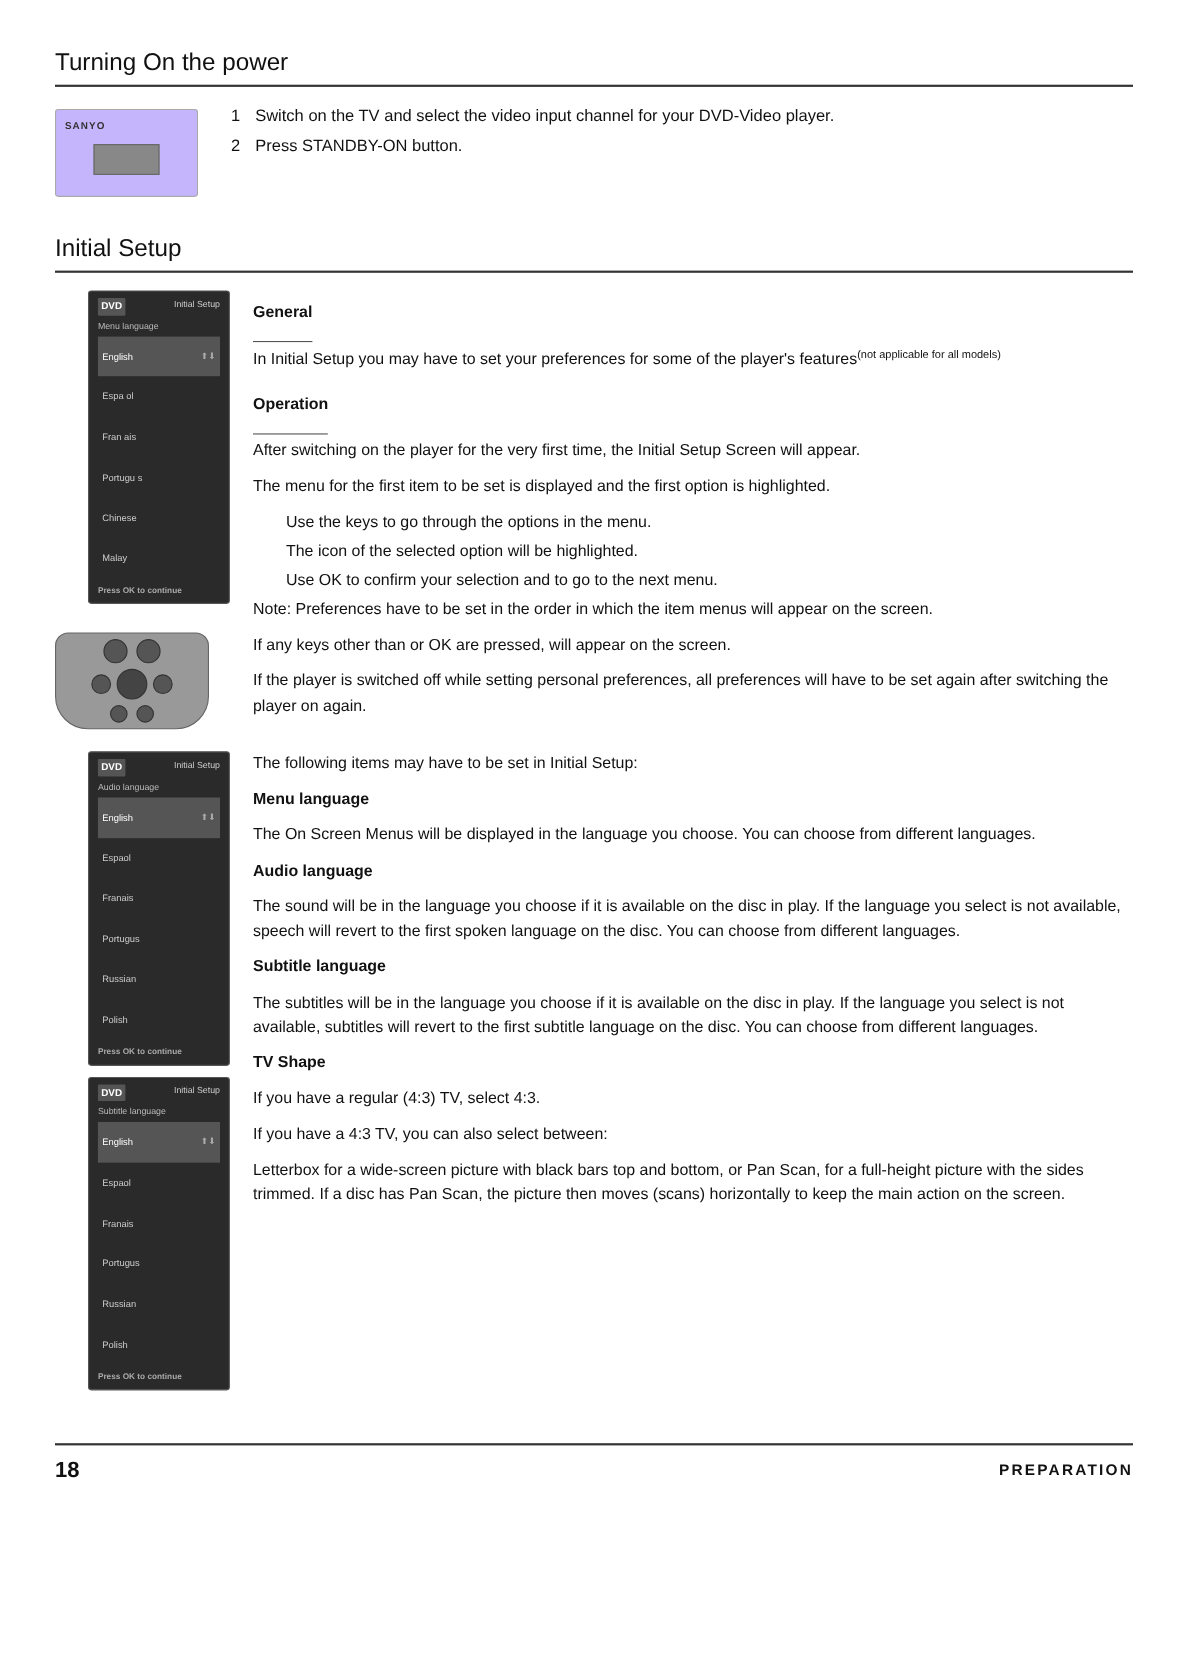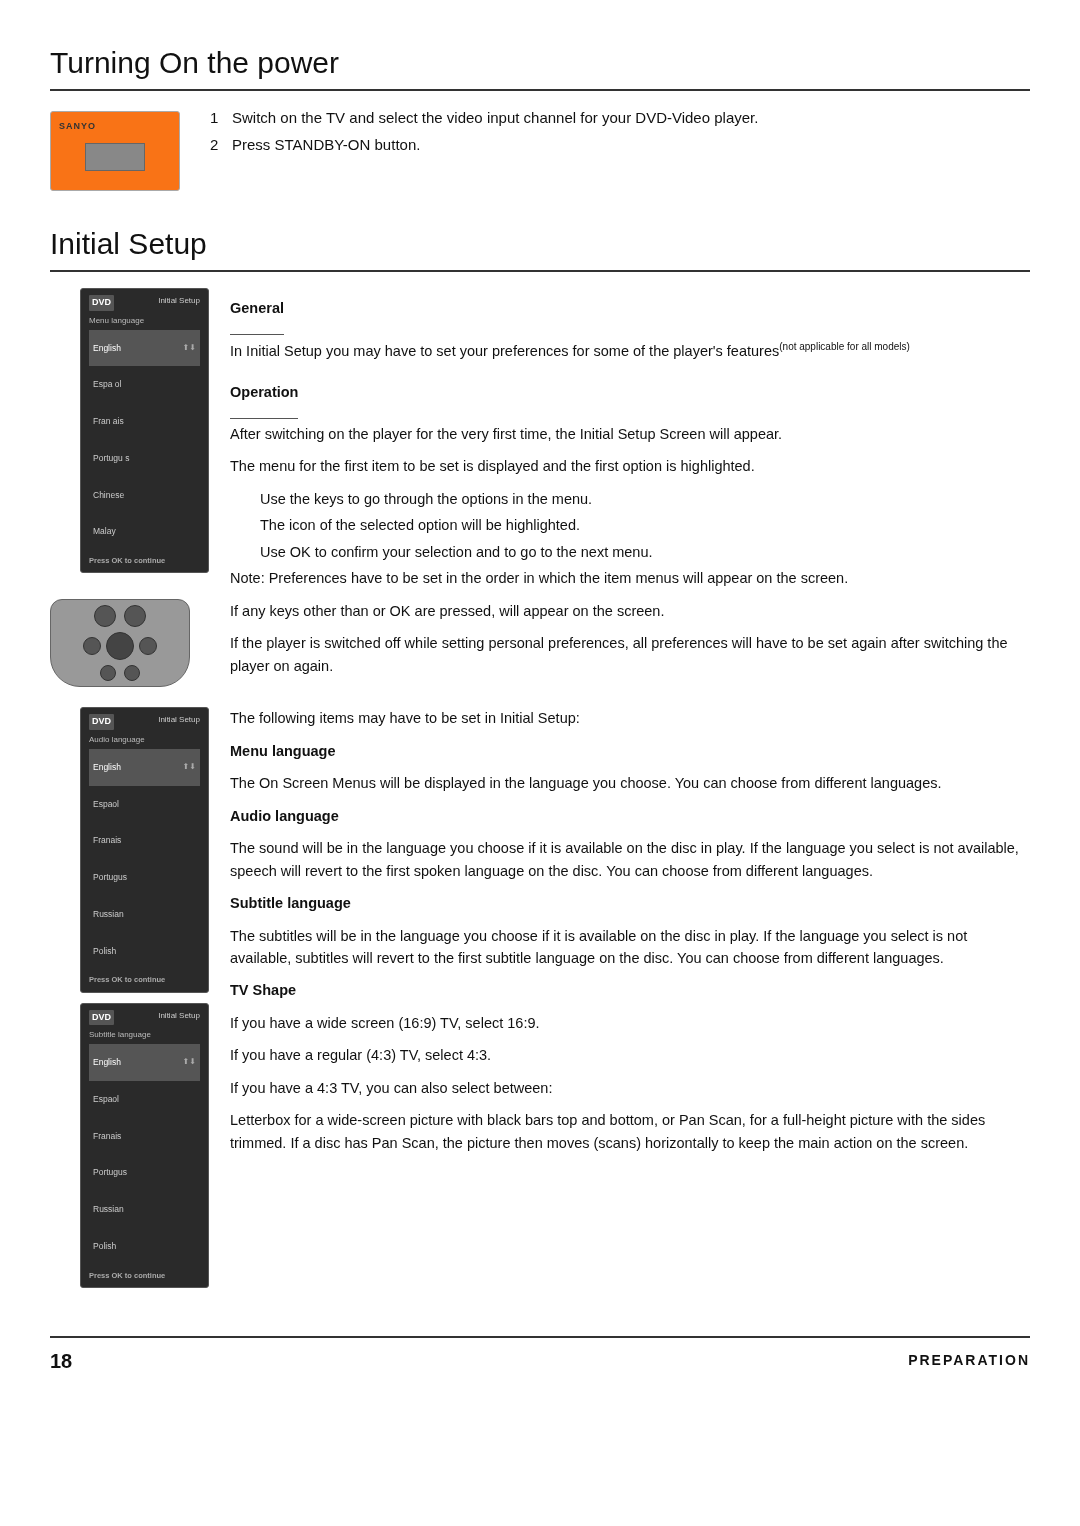--- a/index.html
+++ b/index.html
@@ -21,38 +21,38 @@
     }
 
     
     .section-turning {
       display: flex;
       flex-direction: column;
       margin-bottom: 30px;
     }
 
     .section-heading {
-      font-size: 30px;
+      font-size: 22px;
       font-weight: normal;
       border-bottom: 2px solid #333;
       padding-bottom: 4px;
       margin-bottom: 16px;
     }
 
     .turning-content {
       display: flex;
       flex-direction: row;
       gap: 30px;
     }
 
     .device-image-box {
       width: 130px;
       min-width: 130px;
       height: 80px;
-      background: #f97316;
+      background: #c4b5fd;
       border: 1px solid #aaa;
       display: flex;
       align-items: center;
       justify-content: center;
       flex-direction: column;
       border-radius: 3px;
       position: relative;
       margin-top: 4px;
     }
 
@@ -415,21 +415,20 @@
         <p class="para" style="font-weight:bold;">Menu language</p>
         <p class="para">The On Screen Menus will be displayed in the language you choose. You can choose from different languages.</p>
 
         <p class="para" style="font-weight:bold;">Audio language</p>
         <p class="para">The sound will be in the language you choose if it is available on the disc in play. If the language you select is not available, speech will revert to the first spoken language on the disc. You can choose from different languages.</p>
 
         <p class="para" style="font-weight:bold;">Subtitle language</p>
         <p class="para">The subtitles will be in the language you choose if it is available on the disc in play. If the language you select is not available, subtitles will revert to the first subtitle language on the disc. You can choose from different languages.</p>
 
         <p class="para" style="font-weight:bold;">TV Shape</p>
-        <p class="para">If you have a wide screen (16:9) TV, select 16:9.</p>
         <p class="para">If you have a regular (4:3) TV, select 4:3.</p>
         <p class="para">If you have a 4:3 TV, you can also select between:</p>
         <p class="para">Letterbox for a  wide-screen  picture with black bars top and bottom, or Pan Scan, for a full-height picture with the sides trimmed. If a disc has Pan Scan, the picture then moves (scans) horizontally to keep the main action on the screen.</p>
       </div>
     </div>
   </div>
 
   <div class="page-footer">
     <span class="footer-num">18</span>
     <span class="footer-label">PREPARATION</span>

